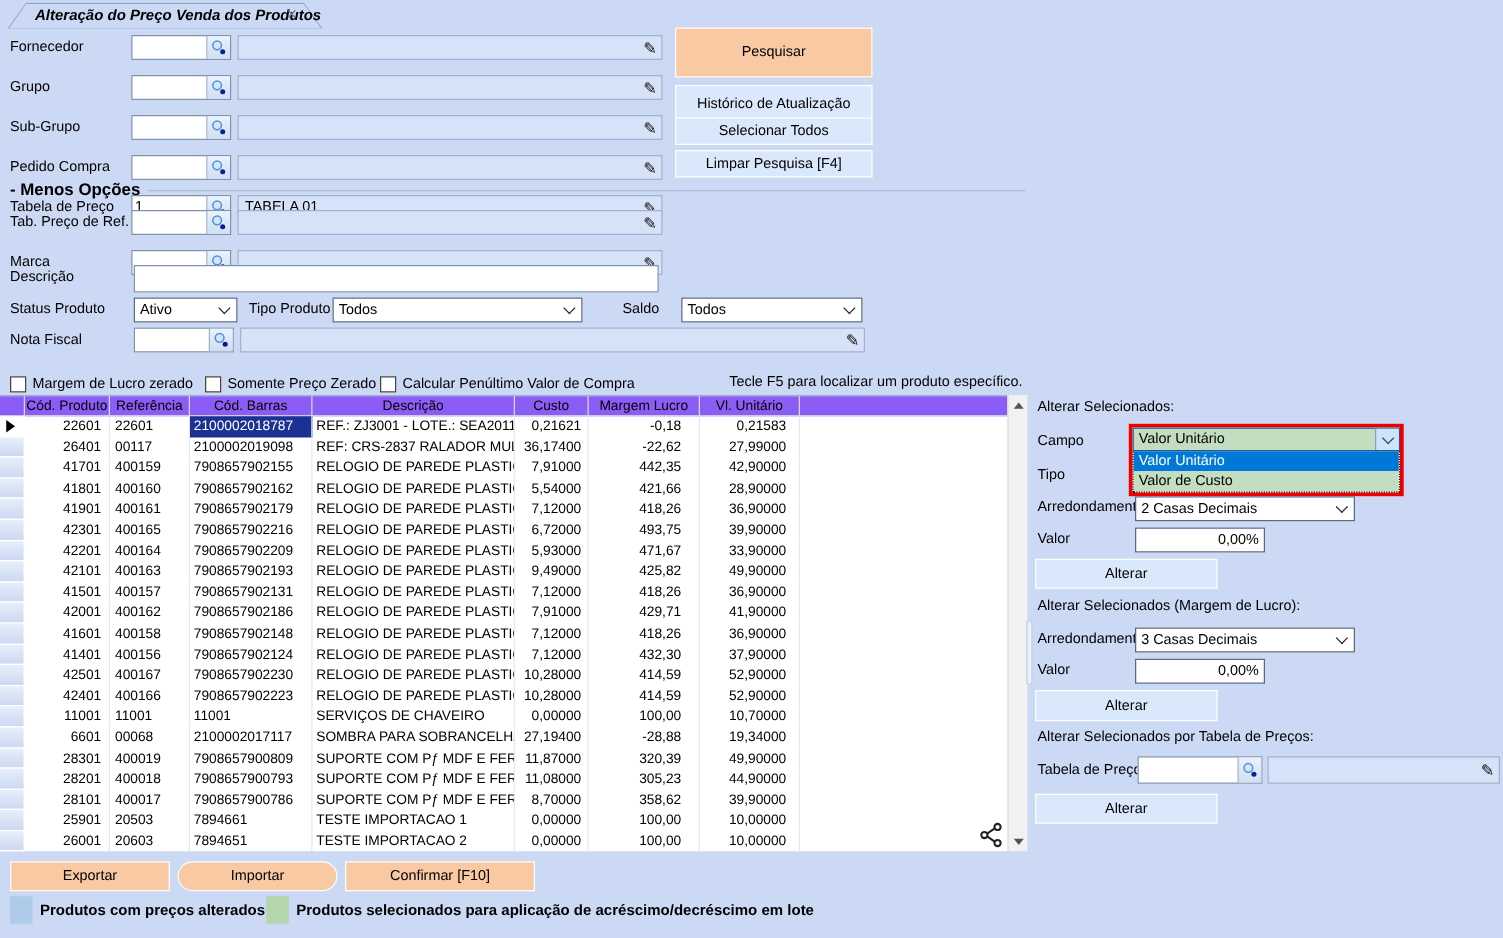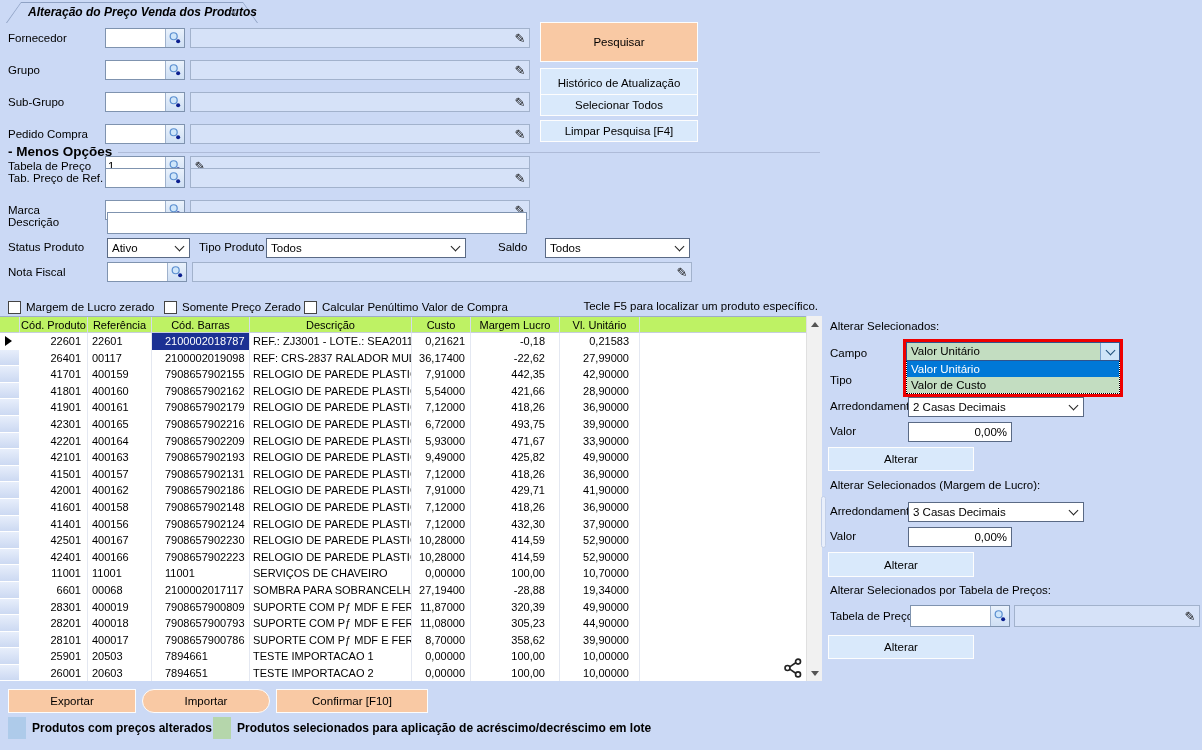--- a/index.html
+++ b/index.html
@@ -53,31 +53,31 @@
 
   
   .cbrow{position:absolute;left:0;top:299px;width:822px;height:16px;}
   .cbwrap{position:absolute;display:flex;align-items:center;gap:5px;height:16px;cursor:pointer;}
   .cb{width:13px;height:13px;background:#fff;border:1px solid #444;flex:none;}
   .hint{position:absolute;right:384px;top:300px;}
 
   
   .grid{position:absolute;left:0;top:316px;width:806px;height:365px;background:#fff;border-top:1px solid #9dabc8;}
   .gcols{display:grid;grid-template-columns:20px 68px 64px 98px 162px 59px 89px 80px 1fr;}
-  .ghead{height:16px;line-height:16px;background:#bef264;border-bottom:1px solid #c6cede;font-size:11px;}
+  .ghead{height:16px;line-height:16px;background:#8b5cf6;border-bottom:1px solid #c6cede;font-size:11px;}
   .ghead .c{text-align:center;white-space:nowrap;overflow:visible;border-right:1px solid #d5dbea;}
   .grow{height:16.6px;line-height:16.6px;font-size:11px;}
   .grow .c{white-space:nowrap;overflow:hidden;border-right:1px solid #e4e8f1;}
   .rowsel{position:relative;background:linear-gradient(#e7eefb,#ccd9f2);border-bottom:1px solid #fff;border-right:1px solid #fff !important;}
   .rowsel.current{background:#fff;}
   .rowsel.current::after{content:"";position:absolute;left:5px;top:3px;
     border-left:7px solid #000;border-top:5px solid transparent;border-bottom:5px solid transparent;}
   .cod{ text-align:right;padding-right:6px;}
   .ref{ padding-left:4px;}
-  .bar{ padding-left:13px;}
+  .bar{ padding-left:3px;}
   .bar.selcell{background:var(--sel);color:#fff;}
   .desc{padding-left:3px;}
   .custo{text-align:right;padding-right:5px;}
   .marg{text-align:right;padding-right:14px;}
   .unit{text-align:right;padding-right:10px;}
   .fillc{border-right:none !important;}
 
   
   .sbar{position:absolute;left:806px;top:316px;width:16px;height:365px;background:#f1f1f1;border-left:1px solid #e0e0e0;}
   .sbtn{position:absolute;left:0;width:16px;height:16px;display:flex;align-items:center;justify-content:center;cursor:pointer;}
@@ -191,20 +191,21 @@
       <span class="lookup">
         <input class="lookup-in" value="1" style="">
         <span class="lookup-btn">
           <svg viewBox="0 0 16 16" width="14" height="14">
             <circle cx="6.5" cy="6" r="4" fill="#cfe6fa" stroke="#5b8fd0" stroke-width="1.4"></circle>
             <circle cx="11.6" cy="11.8" r="2.3" fill="#0a1f8f"></circle>
           </svg>
         </span>
       </span>
       <span class="fdisplay">
+        <span class="fdtext">TABELA 01</span>
         <span class="pencil">✎</span>
       </span>
     </div>
 
 </div>
 
 <div class="btn peach" style="left:540px;top:22px;width:158px;height:40px;">Pesquisar</div>
 <div class="btn blue" style="left:540px;top:68px;width:158px;height:29px;">Histórico de Atualização</div>
 <div class="btn blue" style="left:540px;top:94px;width:158px;height:22px;">Selecionar Todos</div>
 <div class="btn blue" style="left:540px;top:120px;width:158px;height:22px;">Limpar Pesquisa [F4]</div>

